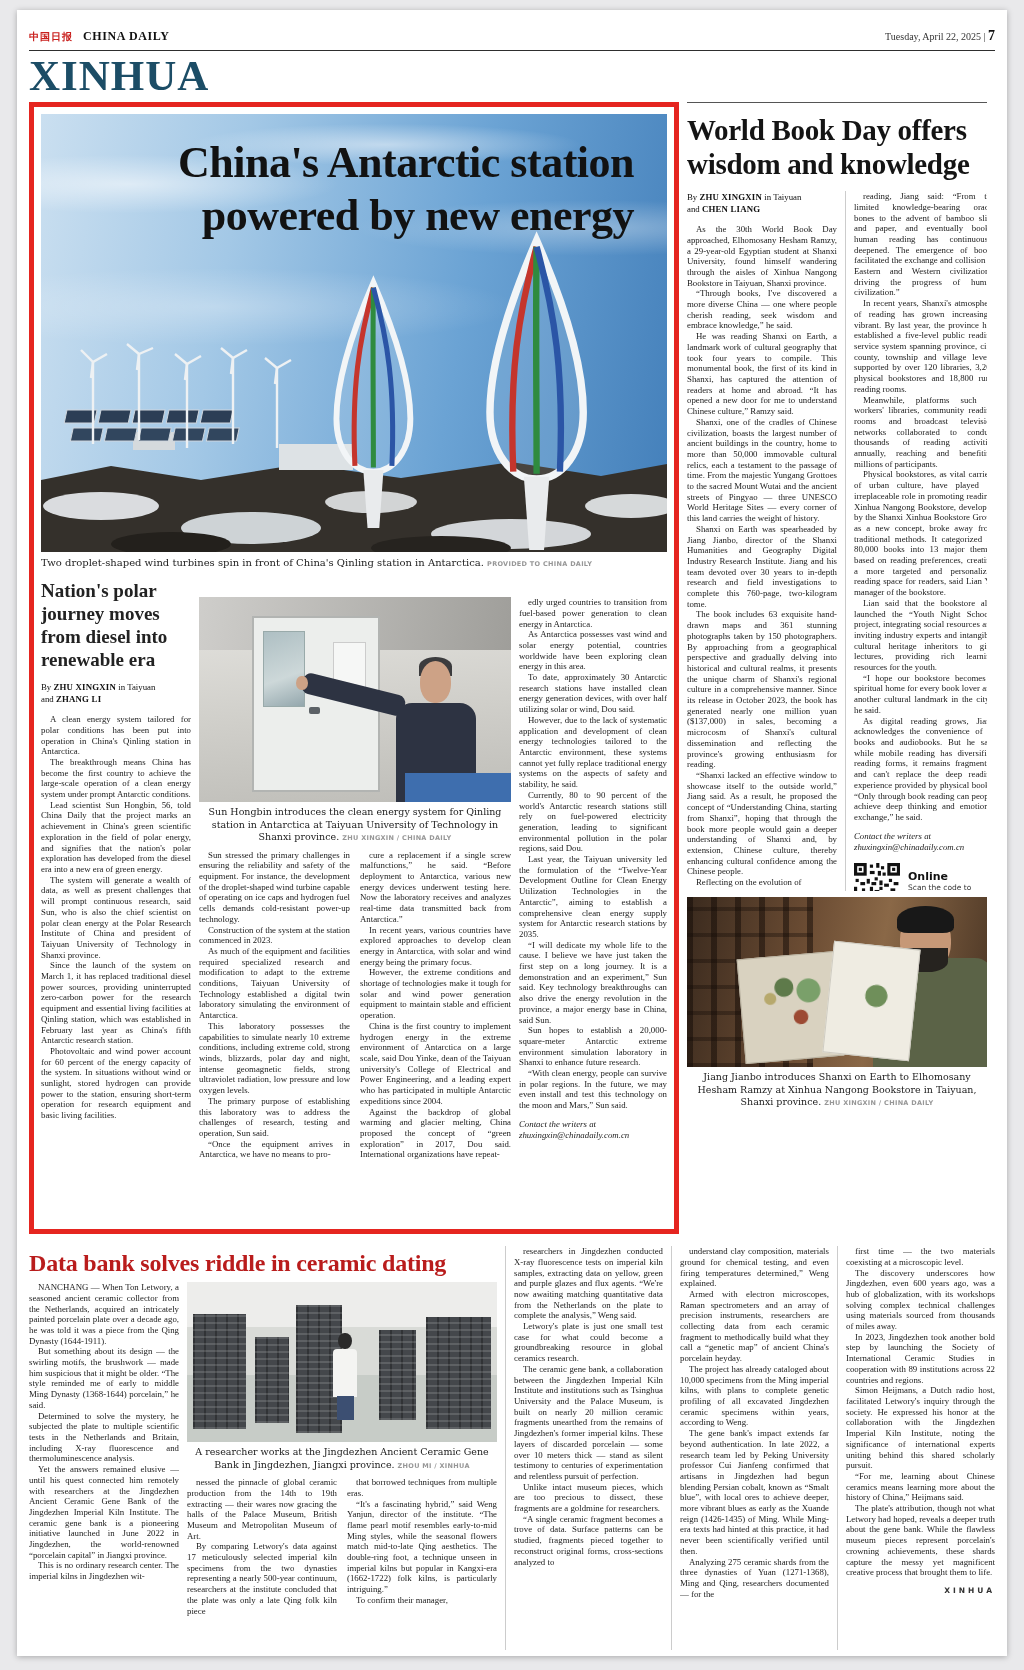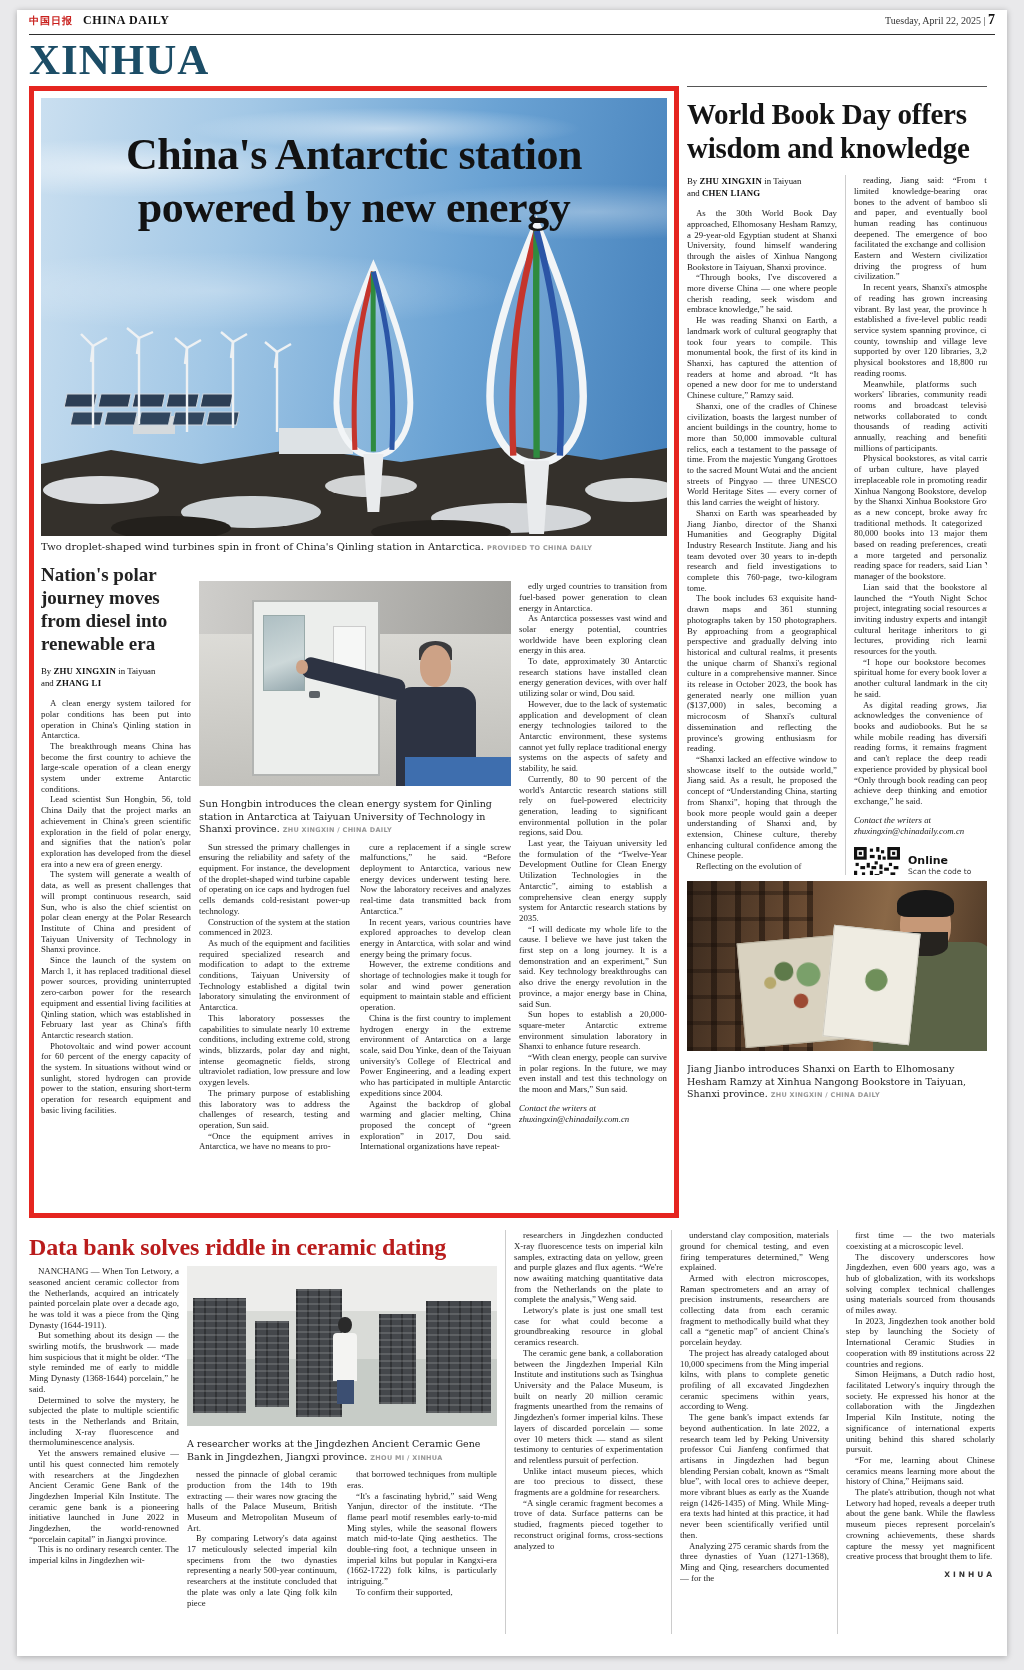--- a/index.html
+++ b/index.html
@@ -1,21 +1,21 @@
 <!DOCTYPE html>
 <html><head>
 <meta charset="utf-8">
 <style>
   * { box-sizing: border-box; }
   body { margin:0; background:#e9e9eb; font-family:"Liberation Serif",serif; }
   .page { position:relative; width:990px; height:1646px; margin:10px auto 14px; background:#fff;
           box-shadow:0 1px 6px rgba(0,0,0,.28); padding:0 12px; }
 
   
-  .masthead { display:flex; justify-content:space-between; align-items:flex-end; }
+  .masthead { display:flex; justify-content:space-between; align-items:flex-end; padding-top:16px; }
   .logo-cn { color:#c9201d; font-size:10px; font-weight:bold; letter-spacing:1px; margin-right:6px; }
   .logo-en { font-size:12px; font-weight:bold; letter-spacing:.6px; color:#111; }
   .mast-right { font-size:10px; color:#333; }
   .mast-right .pagenum { font-weight:bold; font-size:14px; color:#111; }
   .mast-rule { border-top:1.5px solid #2e2e2e; margin-top:6px; }
   .section-title { margin:2px 0 4px; font-size:43px; font-weight:bold; color:#1c4d66; letter-spacing:1px; line-height:1.05; }
 
   
   .top-row { display:flex; gap:8px; }
   .red-box { width:650px; border:5px solid #e52520; padding:7px; background:#fff; height:1132px; overflow:hidden; }
@@ -23,27 +23,27 @@
 
   
   .main-photo { position:relative; width:626px; height:438px; overflow:hidden;
     background:
       radial-gradient(ellipse 300px 42px at 14% 16%, rgba(255,255,255,.55), transparent 70%),
       radial-gradient(ellipse 280px 30px at 55% 7%, rgba(255,255,255,.5), transparent 70%),
       radial-gradient(ellipse 340px 40px at 88% 26%, rgba(255,255,255,.34), transparent 70%),
       radial-gradient(ellipse 420px 54px at 28% 44%, rgba(255,255,255,.3), transparent 72%),
       linear-gradient(100deg,#cadff0 0%,#a3c8e6 30%,#6ba3d4 65%,#437fba 100%); }
   .main-photo svg { position:absolute; inset:0; }
-  .main-headline { position:absolute; top:14px; left:0; right:0; margin:16px auto; width:560px; text-align:center;
+  .main-headline { position:absolute; top:14px; left:0; right:0; margin:8px auto; width:560px; text-align:right;
       font-size:44px; line-height:53px; font-weight:bold; color:#121212; letter-spacing:-.5px; z-index:3; }
 
   
   .caption { font-family:"DejaVu Serif",serif; font-size:10px; line-height:13px; color:#222; margin:4px 0 6px; }
   .caption .credit { font-family:"DejaVu Sans",sans-serif; font-size:6.5px; font-weight:bold; color:#979797; letter-spacing:.3px; }
-  .caption.small { font-size:9.5px; line-height:12.5px; margin:12px 0 5px; }
+  .caption.small { font-size:9.5px; line-height:12.5px; margin:4px 0 5px;text-align:center; }
 
   .main-cols { display:flex; gap:8px; margin-top:4px; height:636px; overflow:hidden; }
   .mcol1 { width:150px; flex:none; }
   .mid { width:312px; flex:none; margin-top:20px; }
   .mcol4 { width:148px; flex:none; margin-top:20px; }
   .midcols { display:flex; gap:10px; height:330px; overflow:hidden; }
   .midcols > div { width:151px; flex:none; }
 
   .subhead { margin:2px 0 10px; font-size:19px; line-height:23px; font-weight:bold; color:#222; }
   .byline { margin:0 0 9px; font-size:8.8px; line-height:12px; color:#111; }
@@ -207,21 +207,21 @@
 
       <div class="main-cols">
         <div class="mcol1">
           <h3 class="subhead">Nation's polar journey moves from diesel into renewable era</h3>
           <p class="byline">
             <span style="display:block"><span>By </span><b>ZHU XINGXIN</b><span> in Taiyuan</span></span>
             <span style="display:block"><span>and </span><b>ZHANG LI</b></span>
           </p>
           <div class="paras">
               <p>A clean energy system tailored for polar conditions has been put into operation in China's Qinling station in Antarctica.</p>
-              <p>The breakthrough means China has become the first country to achieve the large-scale operation of a clean energy system under extreme Antarctic conditions.</p>
+              <p>The breakthrough means China has become the first country to achieve the large-scale operation of a clean energy system under prompt Antarctic conditions.</p>
               <p>Lead scientist Sun Hongbin, 56, told China Daily that the project marks an achievement in China's green scientific exploration in the field of polar energy, and signifies that the nation's polar exploration has developed from the diesel era into a new era of green energy.</p>
               <p>The system will generate a wealth of data, as well as present challenges that will prompt continuous research, said Sun, who is also the chief scientist on polar clean energy at the Polar Research Institute of China and president of Taiyuan University of Technology in Shanxi province.</p>
               <p>Since the launch of the system on March 1, it has replaced traditional diesel power sources, providing uninterrupted zero-carbon power for the research equipment and essential living facilities at Qinling station, which was established in February last year as China's fifth Antarctic research station.</p>
               <p>Photovoltaic and wind power account for 60 percent of the energy capacity of the system. In situations without wind or sunlight, stored hydrogen can provide power to the station, ensuring short-term operation for research equipment and basic living facilities.</p>
             </div>
         </div>
 
         <div class="mid">
           <figure class="photo2">
             <div class="p2-ceil"></div>
@@ -403,21 +403,21 @@
             <span>A researcher works at the Jingdezhen Ancient Ceramic Gene Bank in Jingdezhen, Jiangxi province. </span><span class="credit">ZHOU MI / XINHUA</span>
           </p>
           <div class="cer-inner-cols">
             <div class="paras">
                 <p>nessed the pinnacle of global ceramic production from the 14th to 19th extracting — their wares now gracing the halls of the Palace Museum, British Museum and Metropolitan Museum of Art.</p>
                 <p>By comparing Letwory's data against 17 meticulously selected imperial kiln specimens from the two dynasties representing a nearly 500-year continuum, researchers at the institute concluded that the plate was only a late Qing folk kiln piece</p>
               </div>
             <div class="paras">
                 <p>that borrowed techniques from multiple eras.</p>
                 <p>“It's a fascinating hybrid,” said Weng Yanjun, director of the institute. “The flame pearl motif resembles early-to-mid Ming styles, while the seasonal flowers match mid-to-late Qing aesthetics. The double-ring foot, a technique unseen in imperial kilns but popular in Kangxi-era (1662-1722) folk kilns, is particularly intriguing.”</p>
-                <p>To confirm their supported,</p>
+                <p>To confirm their manager,</p>
               </div>
           </div>
         </div>
       </div>
     </div>
     <div class="vcol paras">
         <p>researchers in Jingdezhen conducted X-ray fluorescence tests on imperial kiln samples, extracting data on yellow, green and purple glazes and flux agents. “We're now awaiting matching quantitative data from the Netherlands on the plate to complete the analysis,” Weng said.</p>
         <p>Letwory's plate is just one small test case for what could become a groundbreaking resource in global ceramics research.</p>
         <p>The ceramic gene bank, a collaboration between the Jingdezhen Imperial Kiln Institute and institutions such as Tsinghua University and the Palace Museum, is built on nearly 20 million ceramic fragments unearthed from the remains of Jingdezhen's former imperial kilns. These layers of discarded porcelain — some over 10 meters thick — stand as silent testimony to centuries of experimentation and relentless pursuit of perfection.</p>
         <p>Unlike intact museum pieces, which are too precious to dissect, these fragments are a goldmine for researchers.</p>

